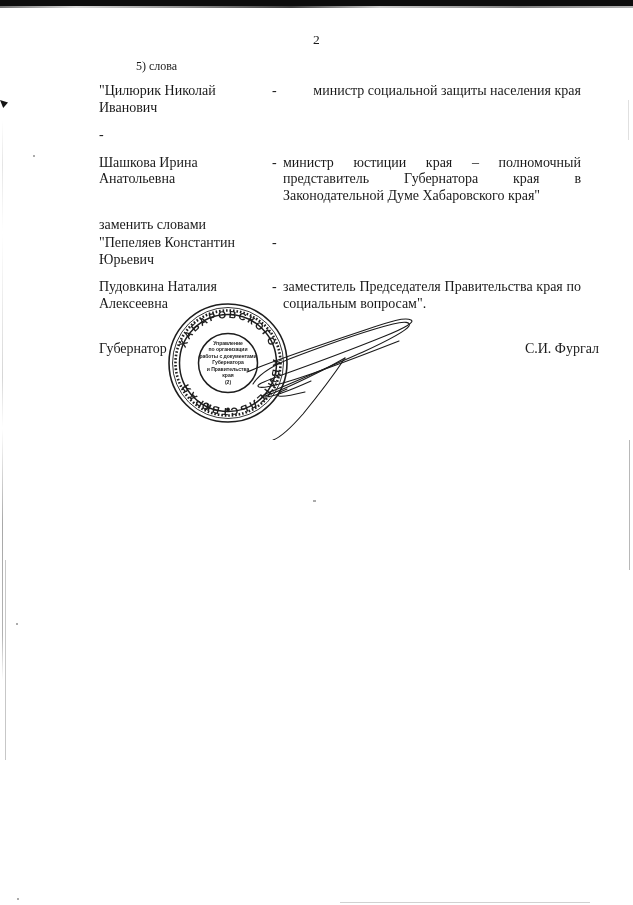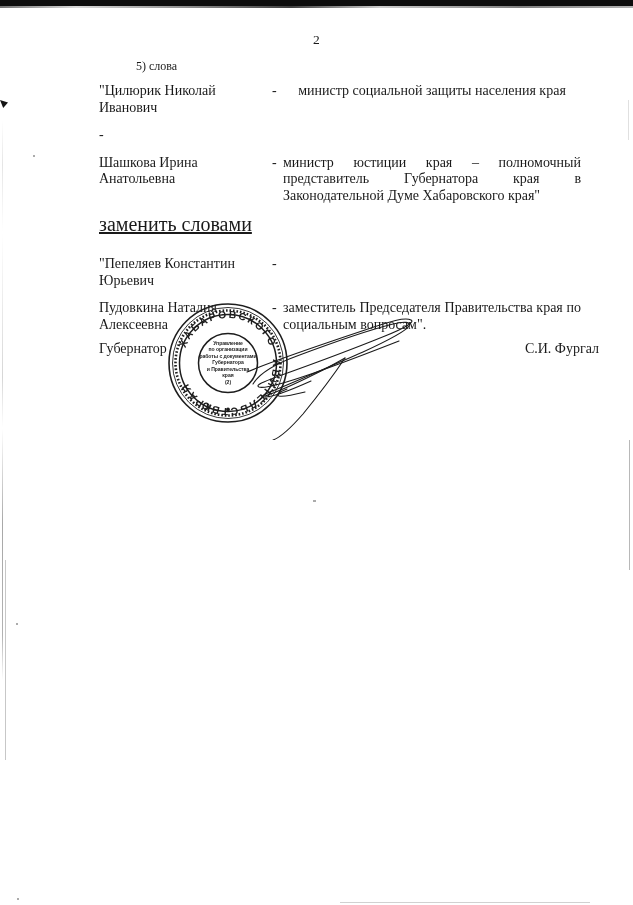--- a/index.html
+++ b/index.html
@@ -99,24 +99,23 @@
     top: 57px;
     width: 482px;
   }
 
   .lead-line {
     font-size: 12px;
     line-height: 19px;
     margin: 0 0 7px 37px;
   }
   .section-line {
-    font-size: 20px;
+    font-size: 14px;
     line-height: 19px;
-    margin: 0 0 22px 0;
-    text-decoration: underline;
+    margin: 0 0 1px 0;
   }
 
   .entry {
     display: flex;
     align-items: flex-start;
     margin-bottom: 11px;
   }
   .entry-name {
     width: 173px;
     flex: 0 0 173px;
@@ -132,21 +131,21 @@
     line-height: 16.5px;
   }
   .entry-desc {
     flex: 1 1 auto;
     font-size: 14px;
     line-height: 16.5px;
     text-align: justify;
     text-justify: inter-word;
     hyphens: manual;
   }
-  .entry-desc.nojust { text-align: center; }
+  .entry-desc.nojust { text-align: right; }
 
   
   .sig-row {
     position: absolute;
     left: 99px;
     top: 340px;
     width: 500px;
     height: 22px;
     text-align: right;
   }

